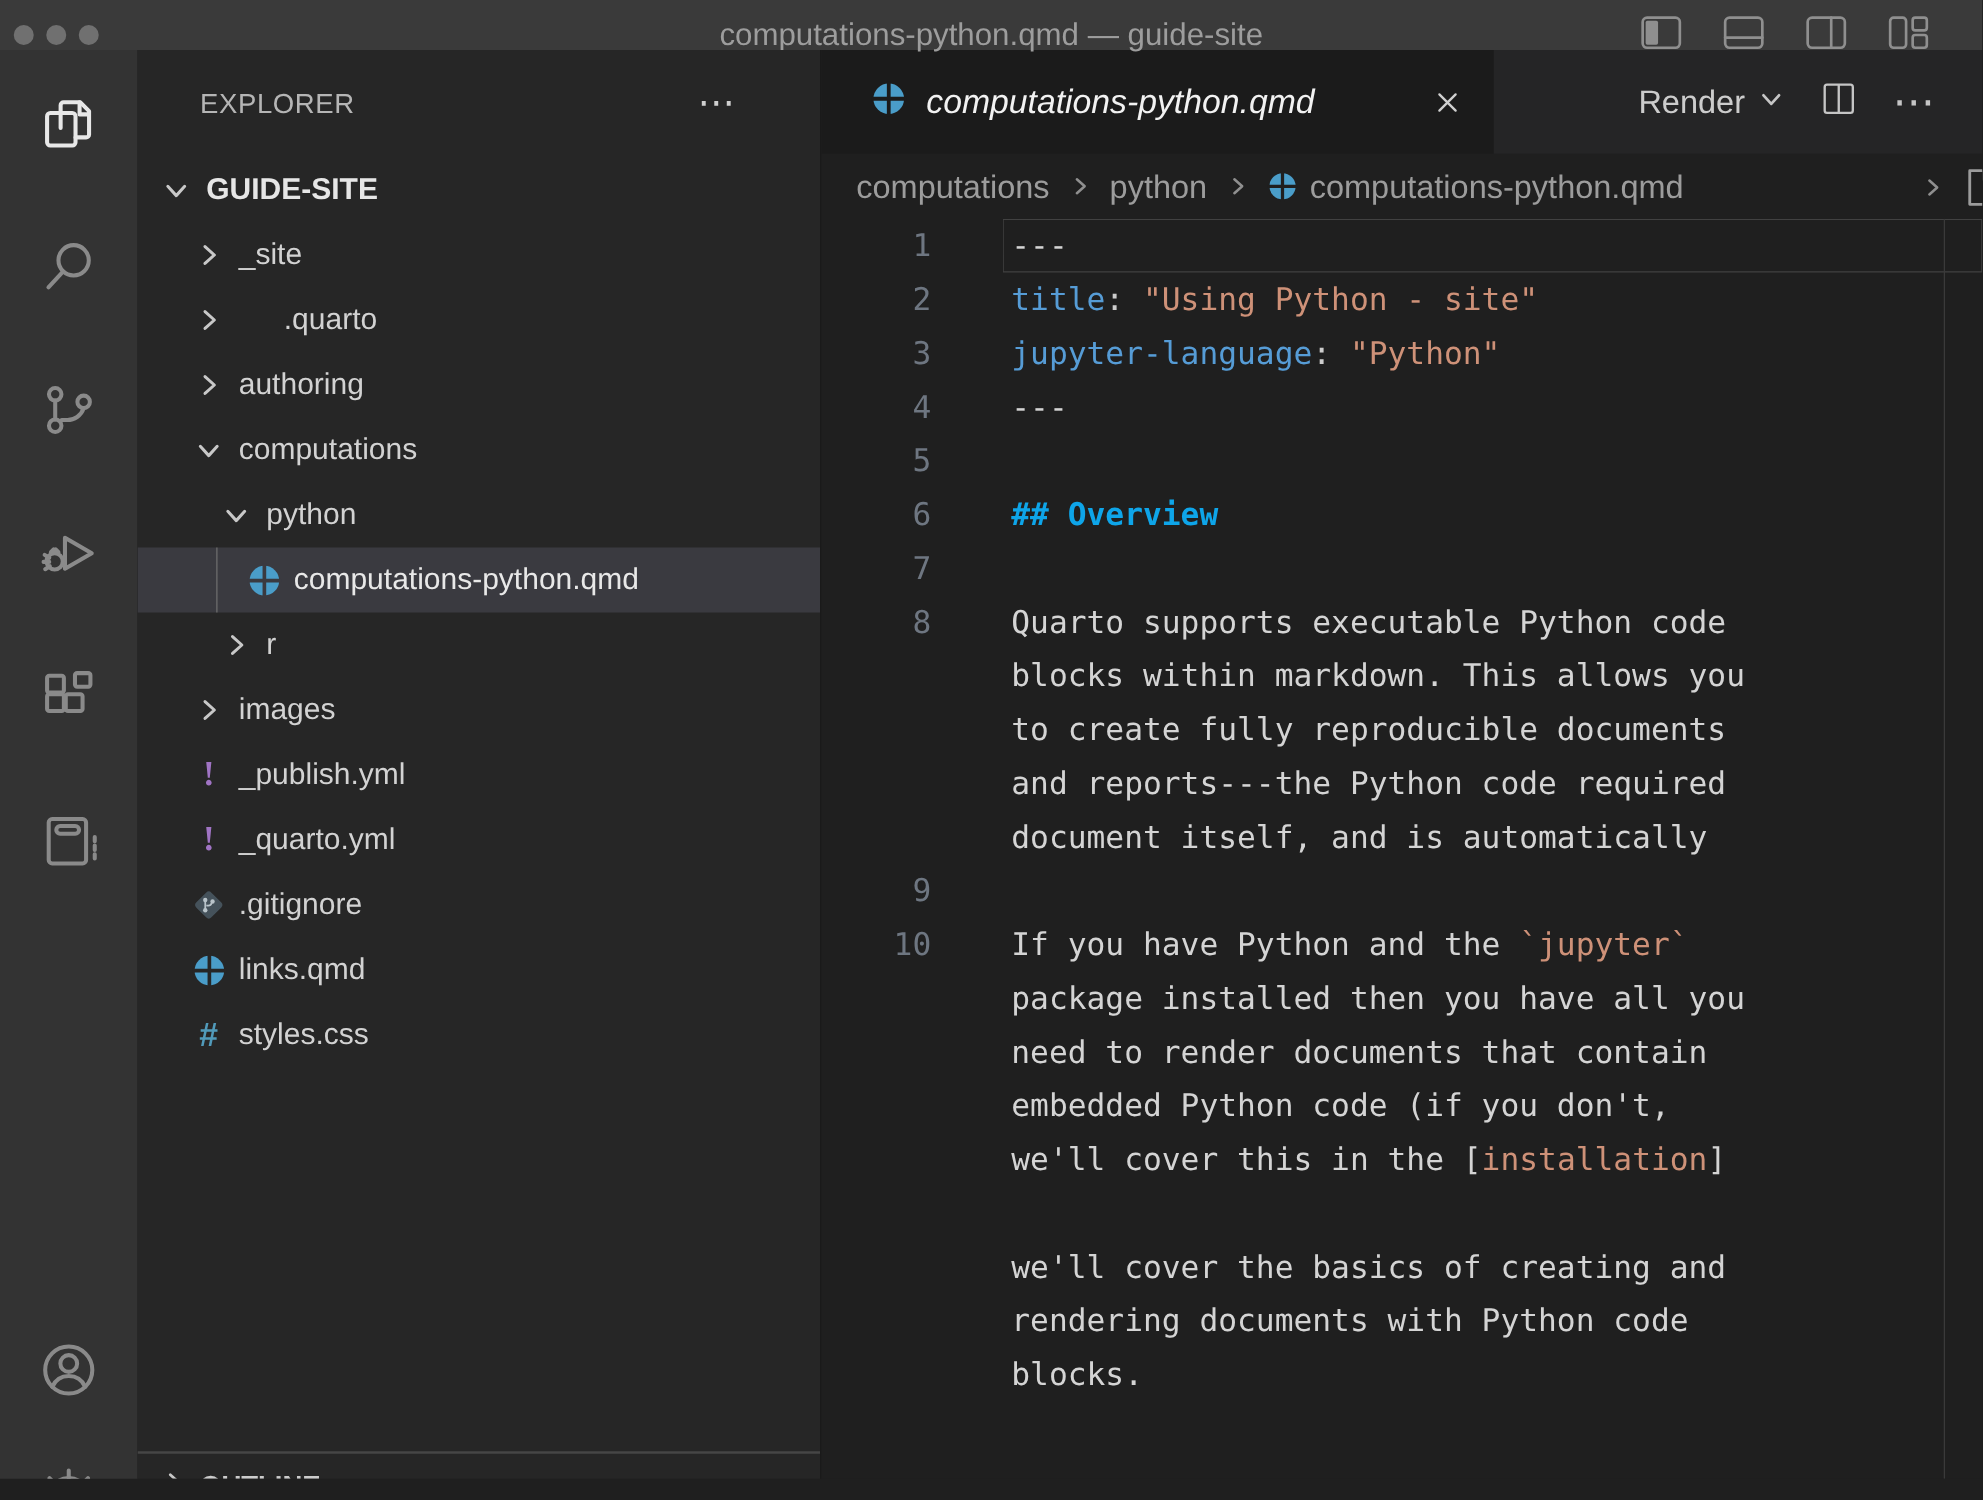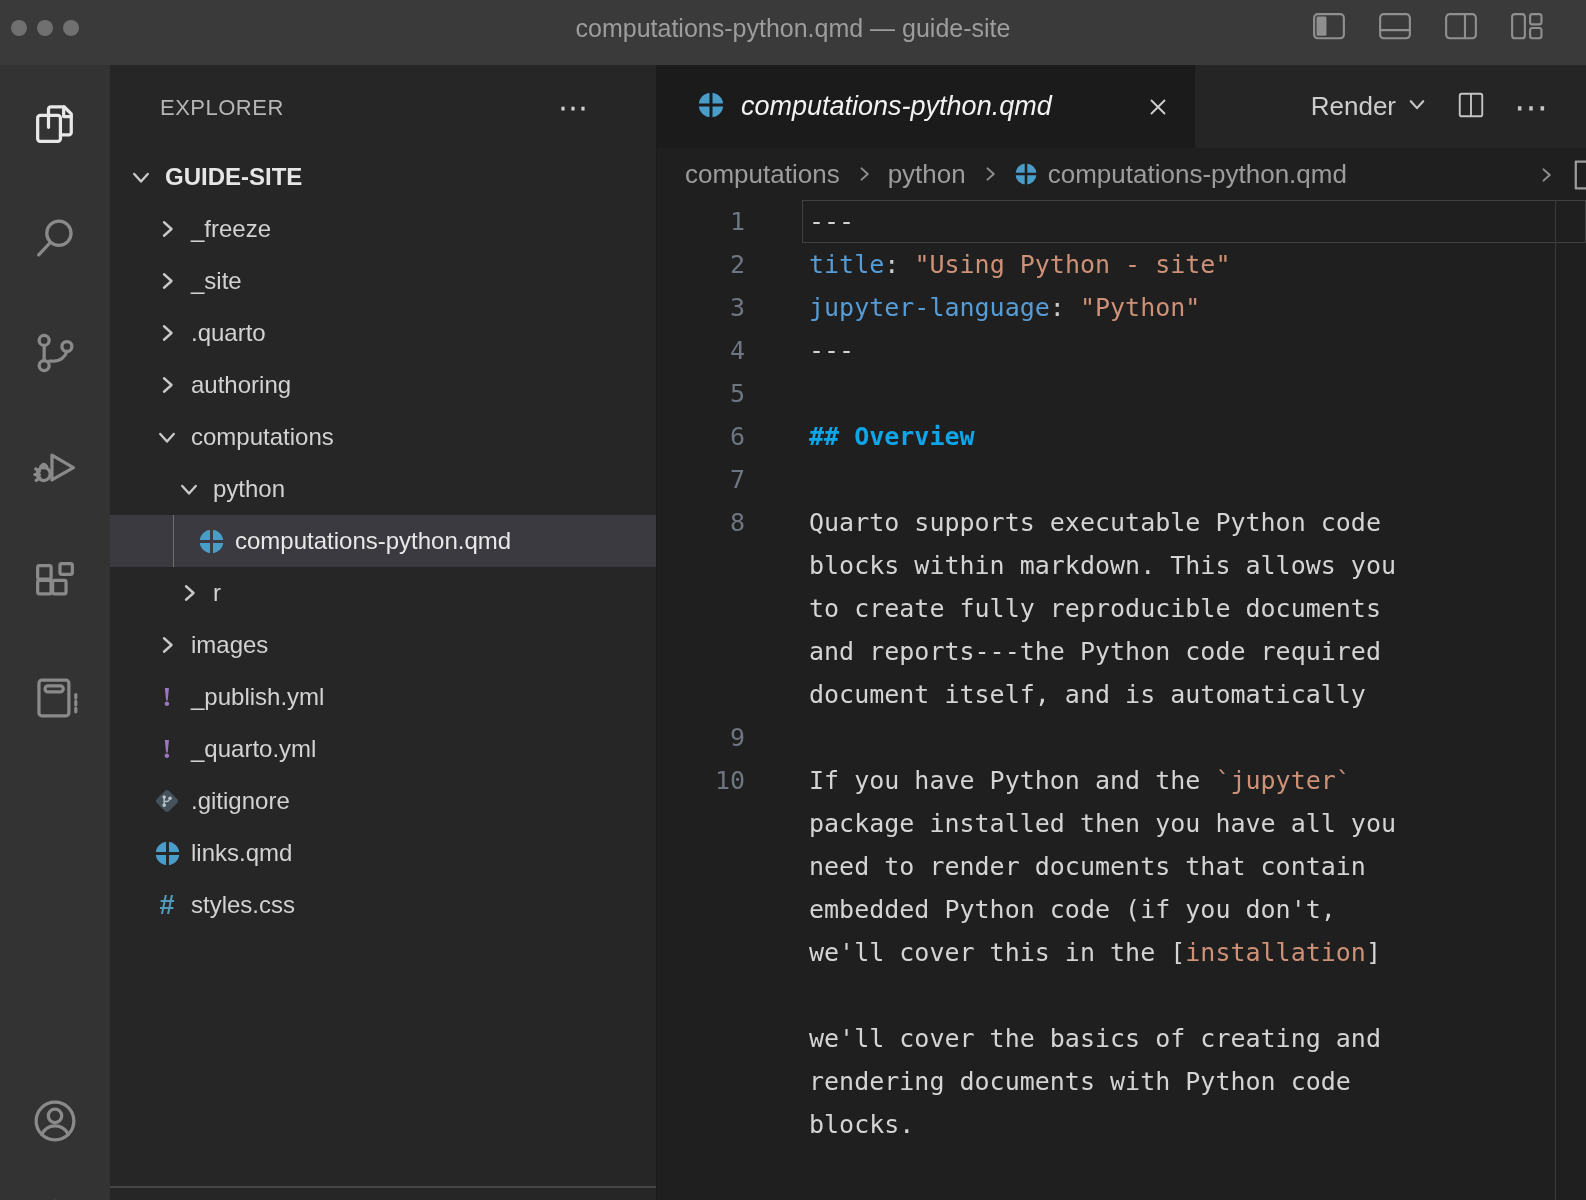--- a/index.html
+++ b/index.html
@@ -1,20 +1,20 @@
 <!DOCTYPE html>
 <html><head>
 <meta charset="utf-8">
 <style>
   * { margin:0; padding:0; box-sizing:border-box; }
   html,body { width:1586px; height:1200px; overflow:hidden; background:#1f1f1f;
     font-family:"Liberation Sans", sans-serif; -webkit-font-smoothing:antialiased; }
 
   
-  .titlebar { position:relative; height:65px; background:#3a3a3a; }
+  .titlebar { position:relative; height:40px; background:#3a3a3a; }
   .lights { position:absolute; left:11px; top:20px; display:flex; gap:10px; }
   .light { width:16px; height:16px; border-radius:50%; background:#707070; }
   .wtitle { position:absolute; inset:0; line-height:57px; text-align:center;
     color:#9d9d9d; font-size:25px; }
   .wincontrols { position:absolute; right:42px; top:0; height:57px;
     display:flex; align-items:center; gap:32px; }
   .wincontrols .wc { display:flex; }
 
   
   .main { display:flex; height:1143px; }
@@ -170,31 +170,23 @@
             </svg>
           </span>
           <span>GUIDE-SITE</span>
         </div>
         <div class="trow" style="padding-left: 42px;">
           <span class="slot">
             <svg width="24" height="24" viewBox="0 0 16 16" fill="none" stroke="#c8c8c8" stroke-width="1.6" stroke-linecap="round" stroke-linejoin="round">
               <path d="M6 3.5l5 4.5-5 4.5"></path>
             </svg>
           </span>
-          <span>_freeze</span>
-        </div>
-        <div class="trow" style="padding-left: 42px;">
-          <span class="slot">
-            <svg width="24" height="24" viewBox="0 0 16 16" fill="none" stroke="#c8c8c8" stroke-width="1.6" stroke-linecap="round" stroke-linejoin="round">
-              <path d="M6 3.5l5 4.5-5 4.5"></path>
-            </svg>
-          </span>
           <span>_site</span>
         </div>
-        <div class="trow" style="padding-left: 42px;">
+        <div class="trow" style="padding-left: 42px; gap: 36px;">
           <span class="slot">
             <svg width="24" height="24" viewBox="0 0 16 16" fill="none" stroke="#c8c8c8" stroke-width="1.6" stroke-linecap="round" stroke-linejoin="round">
               <path d="M6 3.5l5 4.5-5 4.5"></path>
             </svg>
           </span>
           <span>.quarto</span>
         </div>
         <div class="trow" style="padding-left: 42px;">
           <span class="slot">
             <svg width="24" height="24" viewBox="0 0 16 16" fill="none" stroke="#c8c8c8" stroke-width="1.6" stroke-linecap="round" stroke-linejoin="round">

